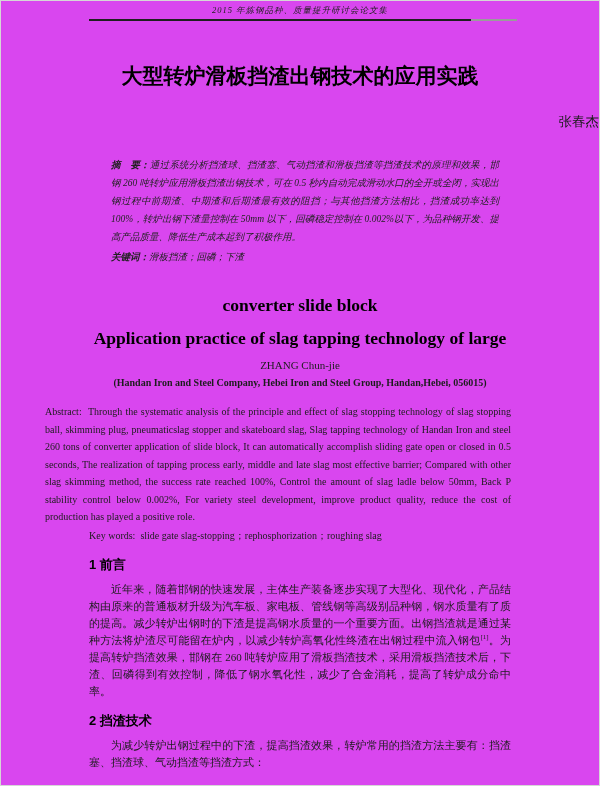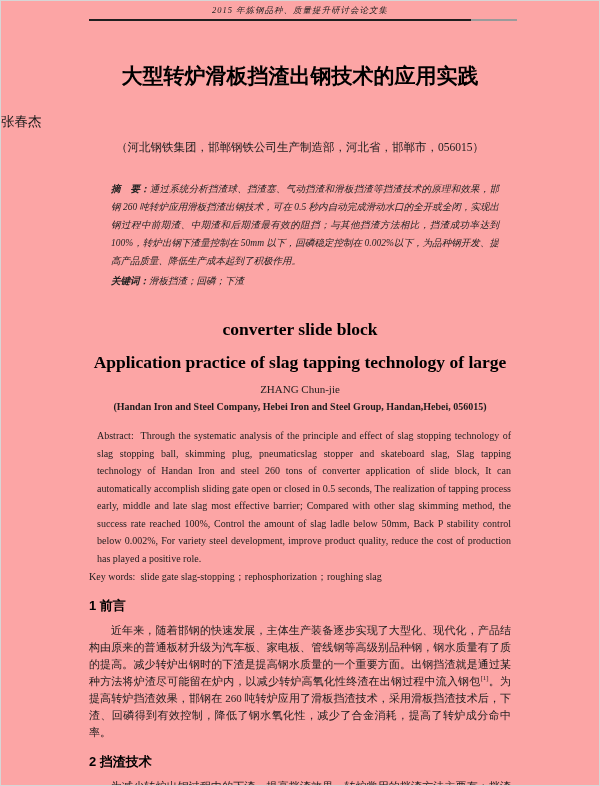--- a/index.html
+++ b/index.html
@@ -1,21 +1,21 @@
 <!DOCTYPE html>
 <html><head>
 <meta charset="utf-8">
 <style>
   html, body { margin: 0; padding: 0; background: #ffffff; }
   .page {
     position: relative;
     width: 598px;
     height: 784px;
     border: 1px solid #d6d6d6;
-    background: #fca5a5;
+    background: #d946ef;
     overflow: hidden;
     color: #1c1c1c;
     font-family: "Liberation Serif", "DejaVu Serif", serif;
   }
   
   .running-header {
     padding-top: 4px;
     text-align: center;
     font-size: 8.5px;
     font-style: italic;
@@ -43,21 +43,21 @@
     margin: 40px 60px 0 60px;
     text-align: center;
     font-family: "Liberation Sans", "DejaVu Sans", sans-serif;
     font-weight: bold;
     font-size: 21px;
     line-height: 30px;
     color: #000;
   }
   .cn-author {
     margin-top: 22px;
-    text-align: left;
+    text-align: right;
     font-size: 13.5px;
   }
   .cn-affiliation {
     margin-top: 9px;
     text-align: center;
     font-size: 11.5px;
   }
   
   .cn-abstract {
     margin: 25px 100px 0 110px;
@@ -93,21 +93,21 @@
   }
   .en-affiliation {
     margin-top: 2px;
     text-align: center;
     font-size: 10px;
     line-height: 15px;
     font-weight: bold;
   }
   
   .en-abstract {
-    margin: 13px 88px 0 96px;
+    margin: 13px 88px 0 44px;
     font-size: 10px;
     line-height: 17.5px;
     text-align: justify;
   }
   .en-keywords {
     margin: 1px 88px 4px 88px;
     font-size: 10px;
     line-height: 17px;
   }
   
@@ -148,21 +148,20 @@
   <div class="running-header">2015 年炼钢品种、质量提升研讨会论文集</div>
 
   <div class="header-rule">
     <span class="rule-smudge"></span>
   </div>
 
   <div class="cn-title">大型转炉滑板挡渣出钢技术的应用实践</div>
 
   <div class="cn-author">张春杰</div>
 
-  <div class="cn-affiliation">（河北钢铁集团，邯郸钢铁公司生产制造部，河北省，邯郸市，056015）</div>
 
   <div class="cn-abstract">
     <span class="label">摘　要：</span><span>通过系统分析挡渣球、挡渣塞、气动挡渣和滑板挡渣等挡渣技术的原理和效果，邯钢 260 吨转炉应用滑板挡渣出钢技术，可在 0.5 秒内自动完成滑动水口的全开或全闭，实现出钢过程中前期渣、中期渣和后期渣最有效的阻挡；与其他挡渣方法相比，挡渣成功率达到 100%，转炉出钢下渣量控制在 50mm 以下，回磷稳定控制在 0.002%以下，为品种钢开发、提高产品质量、降低生产成本起到了积极作用。</span>
   </div>
 
   <div class="cn-keywords">
     <span class="label">关键词：</span><span>滑板挡渣；回磷；下渣</span>
   </div>
 
   <div class="en-title">

